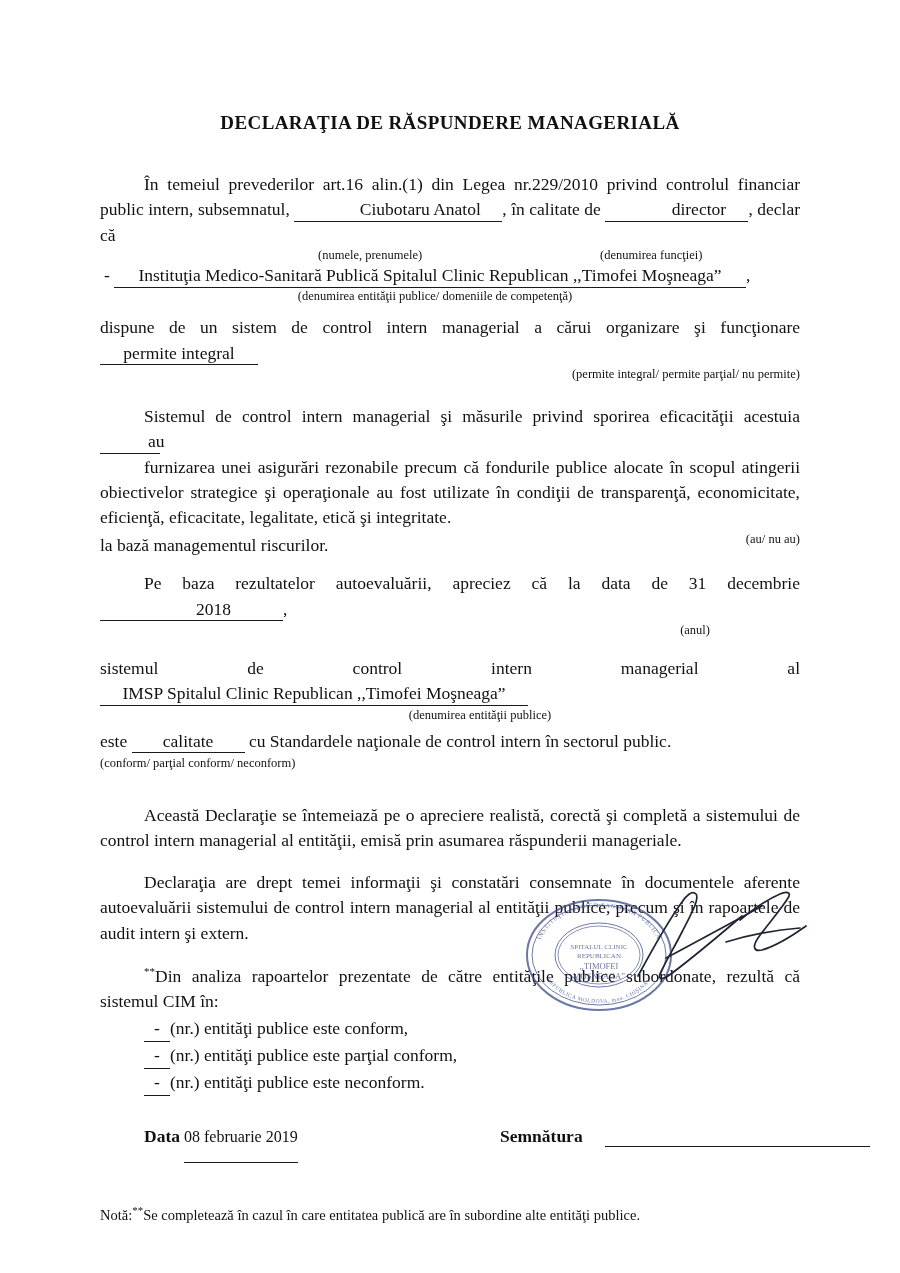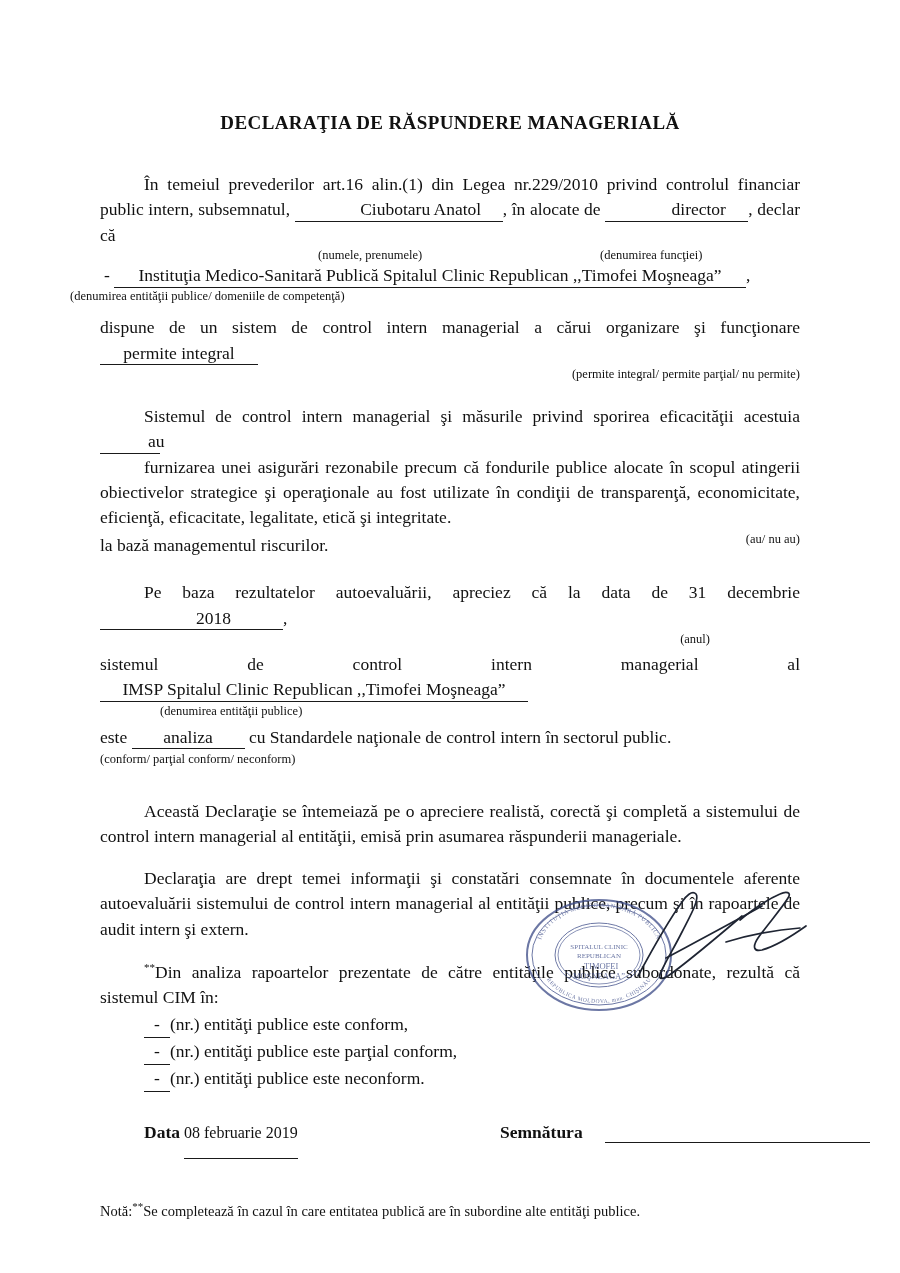--- a/index.html
+++ b/index.html
@@ -57,21 +57,21 @@
     line-height: 1.1;
   }
   .hand {
     font-family: "Liberation Serif", serif;
   }
   .caption {
     font-size: 12.5px;
     line-height: 1.2;
     margin: 1px 0 0 0;
   }
-  .center { text-align: left; }
+  .center { text-align: center; }
   .right { text-align: right; }
 
   
   .line-1 { margin-top: 38px; }
 
   .cap-under-names {
     position: relative;
     height: 15px;
     font-size: 12.5px;
   }
@@ -161,21 +161,21 @@
 <body>
 
 <div class="page">
   <div class="doc">
 
     <div class="title">DECLARAŢIA DE RĂSPUNDERE MANAGERIALĂ</div>
 
     <div class="line-1">
       <p class="body indent" style="text-align:justify;">
         <span>În temeiul prevederilor art.16 alin.(1) din Legea nr.229/2010 privind controlul financiar public intern, subsemnatul,</span>
-        <span class="fill hand" style="width:200px;">Ciubotaru Anatol</span><span>, în alocate de</span>
+        <span class="fill hand" style="width:200px;">Ciubotaru Anatol</span><span>, în calitate de</span>
         <span class="fill hand" style="width:135px;">director</span><span>, declar că</span>
       </p>
       <div class="cap-under-names">
         <span class="cap-abs" style="left:218px;">(numele, prenumele)</span>
         <span class="cap-abs" style="left:500px;">(denumirea funcţiei)</span>
       </div>
     </div>
 
     <div class="entity-line">
       <span style="display:inline-block;width:14px;text-align:center;">-</span><span class="entity-underline hand" style="width:620px;text-align:center;">Instituţia Medico-Sanitară Publică Spitalul Clinic Republican ,,Timofei Moşneaga”</span><span>,</span>
@@ -190,35 +190,35 @@
 
     <p class="body indent" style="margin-top:22px;">
       <span>Sistemul de control intern managerial şi măsurile privind sporirea eficacităţii acestuia</span>
       <span class="fill hand" style="width:52px;">au</span>
     </p>
 
     <p class="body indent blk">furnizarea unei asigurări rezonabile precum că fondurile publice alocate în scopul atingerii obiectivelor strategice şi operaţionale au fost utilizate în condiţii de transparenţă, economicitate, eficienţă, eficacitate, legalitate, etică şi integritate.</p>
     <div class="caption right">(au/ nu au)</div>
     <p class="body" style="margin-top:-14px;">la bază managementul riscurilor.</p>
 
-    <p class="body indent" style="margin-top:22px;">
+    <p class="body indent" style="margin-top:13px;">
       <span>Pe baza rezultatelor autoevaluării, apreciez că la data de 31 decembrie</span>
       <span class="fill hand" style="width:175px;">2018</span><span>,</span>
     </p>
     <div class="caption" style="text-align:right;padding-right:90px;">(anul)</div>
 
-    <p class="body" style="margin-top:5px;">
+    <p class="body" style="margin-top:18px;">
       <span>sistemul de control intern managerial al</span>
       <span class="fill hand" style="width:420px;">IMSP Spitalul Clinic Republican ,,Timofei Moşneaga”</span>
     </p>
     <div class="caption center" style="margin-left:60px;">(denumirea entităţii publice)</div>
 
     <p class="body" style="margin-top:6px;">
       <span>este</span>
-      <span class="fill hand" style="width:105px;">analiza</span>
+      <span class="fill hand" style="width:105px;">calitate</span>
       <span>cu Standardele naţionale de control intern în sectorul public.</span>
     </p>
     <div class="caption" style="margin-top:2px;">(conform/ parţial conform/ neconform)</div>
 
     <p class="body indent" style="margin-top:32px;">Această Declaraţie se întemeiază pe o apreciere realistă, corectă şi completă a sistemului de control intern managerial al entităţii, emisă prin asumarea răspunderii manageriale.</p>
 
     <p class="body indent" style="margin-top:16px;">Declaraţia are drept temei informaţii şi constatări consemnate în documentele aferente autoevaluării sistemului de control intern managerial al entităţii publice, precum şi în rapoartele de audit intern şi extern.</p>
 
     <p class="body indent" style="margin-top:18px;">
       <span class="sup">**</span><span>Din analiza rapoartelor prezentate de către entităţile publice subordonate, rezultă că sistemul CIM în:</span>

